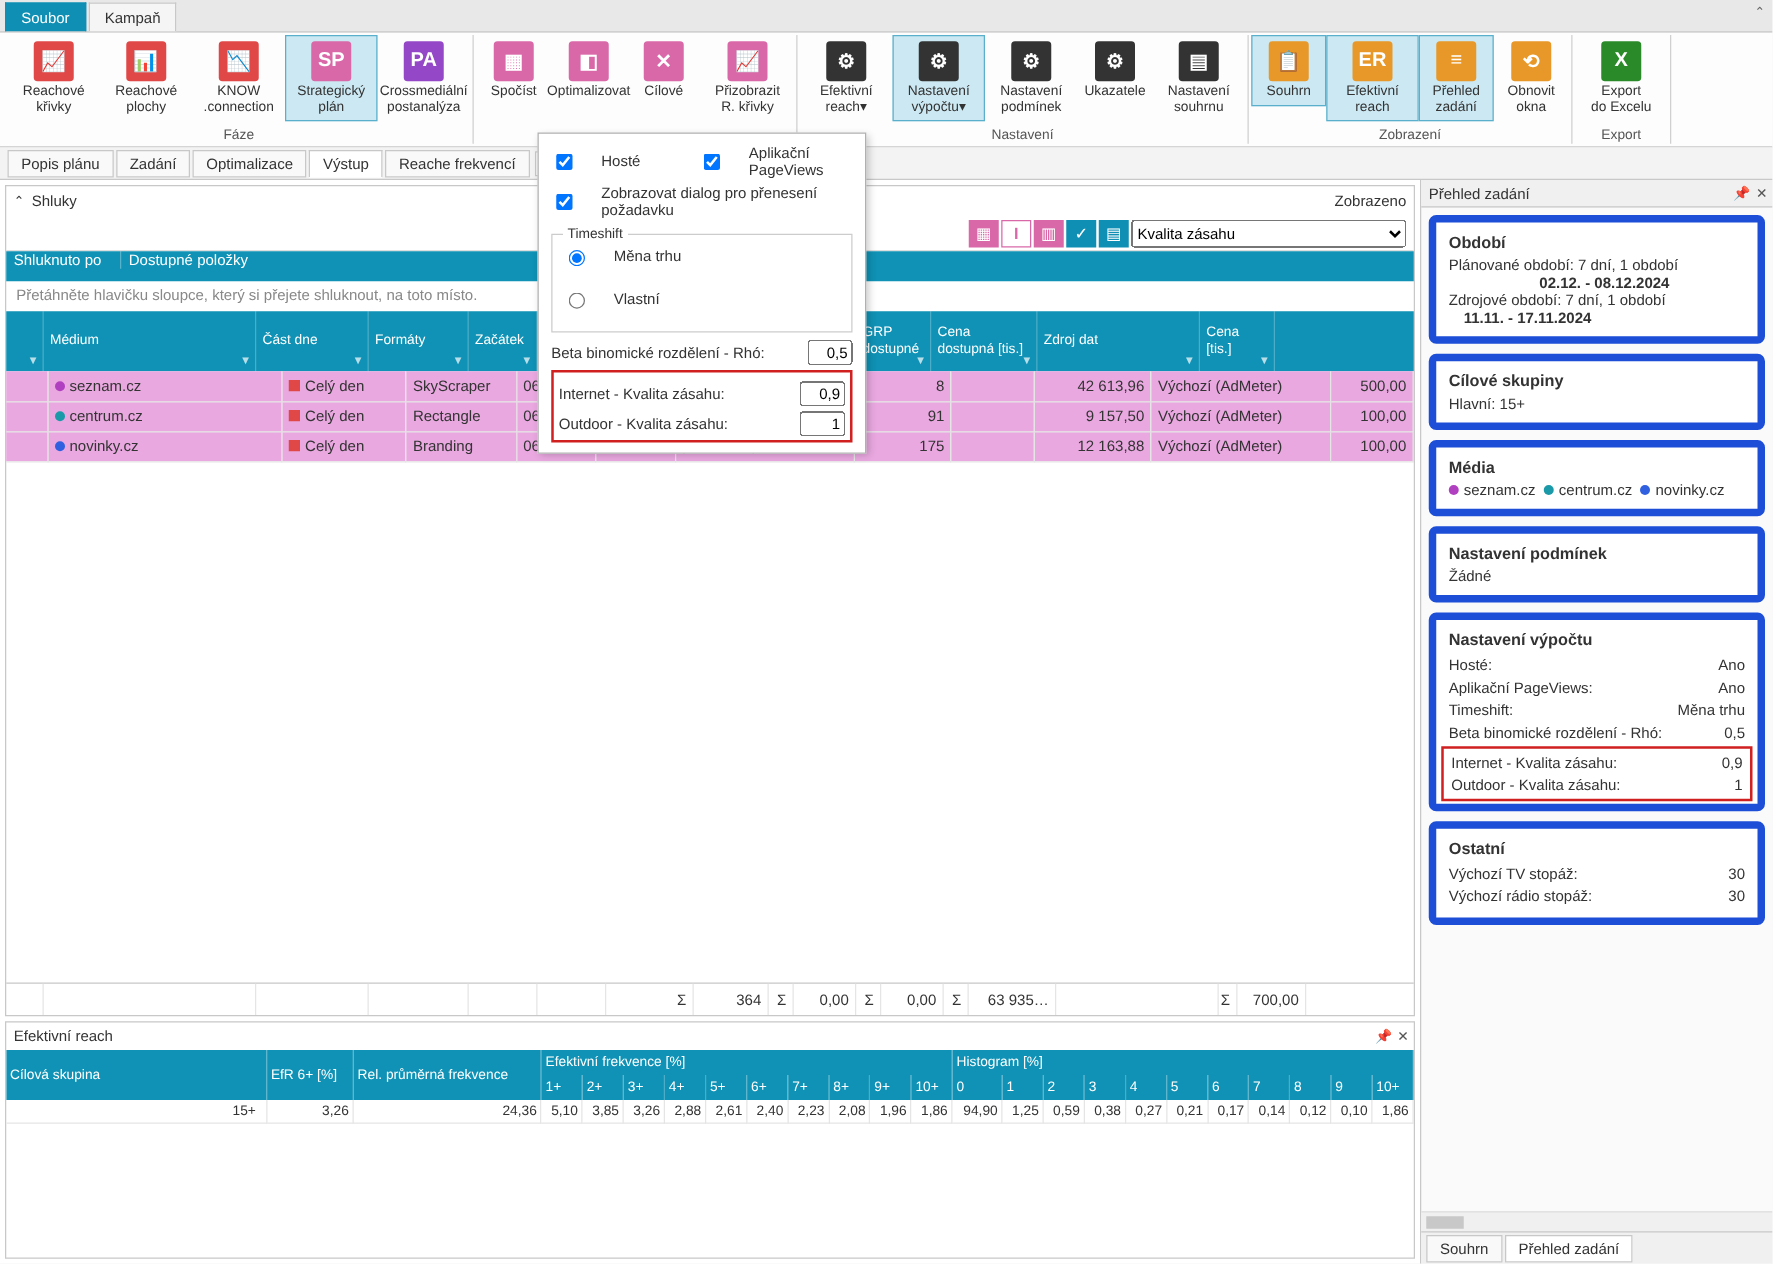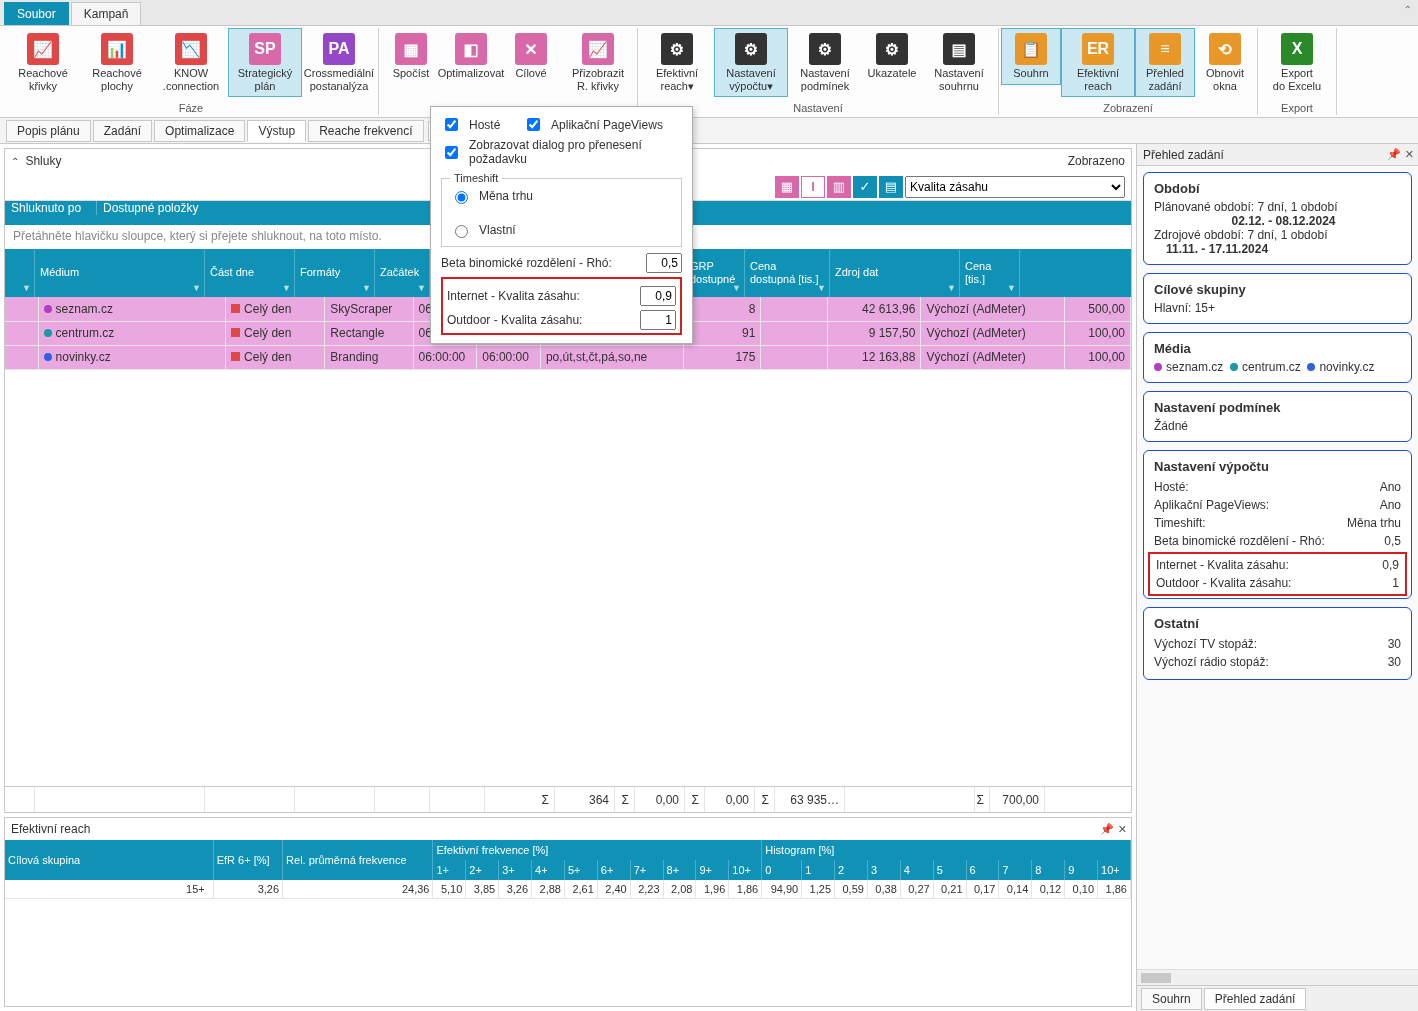--- a/index.html
+++ b/index.html
@@ -82,40 +82,40 @@
 .rt table { border-collapse: collapse; width: 100%; }
 .rt th { background: #0f92b5; color: #fff; font-weight: normal; font-size: 11px; padding: 4px 3px; border-right: 1px solid rgba(255,255,255,0.25); text-align: left; }
 .rt th.grp { text-align: left; }
 .rt td { font-size: 11px; padding: 3px 3px; border-right: 1px solid #e5e5e5; border-bottom: 1px solid #e5e5e5; text-align: right; }
 .rt td.lbl { text-align: right; padding-right: 8px; }
 
 
 .right-hdr { height: 22px; display: flex; align-items: center; padding: 0 6px; font-size: 12px; background: #f0f0f0; border-bottom: 1px solid #c8c8c8; position: relative; }
 .right-hdr .pin-close { position: absolute; right: 4px; display: flex; gap: 4px; font-size: 11px; color: #555; }
 .right-body { flex: 1; overflow: auto; padding: 6px; }
-.card { background: #fff; border: 1px solid #1d4ed8; border-radius: 6px; padding: 8px 10px; margin-bottom: 8px; font-size: 12px; }
+.card { background: #fff; border: 6px solid #1d4ed8; border-radius: 6px; padding: 8px 10px; margin-bottom: 8px; font-size: 12px; }
 .card h4 { margin: 0 0 4px 0; font-size: 13px; font-weight: bold; }
 .card .row { display: flex; justify-content: space-between; line-height: 1.5; }
 .card .sub { padding-left: 12px; }
 .hl-red { border: 2px solid #d02020; }
 .right-tabs { height: 26px; border-top: 1px solid #c8c8c8; display: flex; align-items: center; padding: 0 4px; gap: 2px; background: #f0f0f0; }
 .right-tabs .rtab { padding: 3px 10px; border: 1px solid #c8c8c8; background: #f9f9f9; font-size: 12px; cursor: pointer; }
 .right-tabs .rtab.active { background: #fff; }
 
 
 .status { height: 26px; border-top: 1px solid #c8c8c8; display: flex; align-items: center; justify-content: flex-end; padding: 0 8px; gap: 14px; font-size: 12px; }
 .status a { color: #d07000; text-decoration: underline; cursor: pointer; }
 .status .zoom-box { border: 1px solid #c8c8c8; padding: 1px 4px; width: 60px; text-align: right; }
 .chat-ico { width:16px; height:16px; background:#e89828; color:#fff; display:inline-flex; align-items:center; justify-content:center; font-size:10px; border-radius:2px; }
 
 
 .popup { position: absolute; background: #fff; border: 1px solid #b0b0b0; box-shadow: 2px 2px 6px rgba(0,0,0,0.2); z-index: 50; }
 .popup-settings { left: 430px; top: 106px; width: 263px; padding: 8px 10px; font-size: 12px; }
-.popup-settings label { display: flex; align-items: center; gap: 8px; margin-bottom: 4px; }
-.popup-settings fieldset { border: 1px solid #ccc; margin: 6px 0; padding: 4px 8px 4px; }
+.popup-settings label { display: flex; align-items: center; gap: 20px; margin-bottom: 4px; }
+.popup-settings fieldset { border: 1px solid #ccc; margin: 6px 0; padding: 4px 8px 14px; }
 .popup-settings fieldset legend { font-size: 11px; padding: 0 4px; }
 .popup-settings .numrow { display: flex; align-items: center; justify-content: space-between; margin-top: 4px; }
 .popup-settings .numrow input { width: 36px; text-align: right; font-size: 12px; }
 .popup-settings .hl { border: 2px solid #d02020; padding: 3px 4px; margin-top: 4px; }
 .scrollbar-bottom { height: 16px; background: #f0f0f0; border-top: 1px solid #ddd; display:flex; align-items:center; }
 .scrollbar-bottom .thumb{ width:30px; height:10px; background:#c8c8c8; margin-left:4px;}
 </style>
 </head>
 <body>
 

